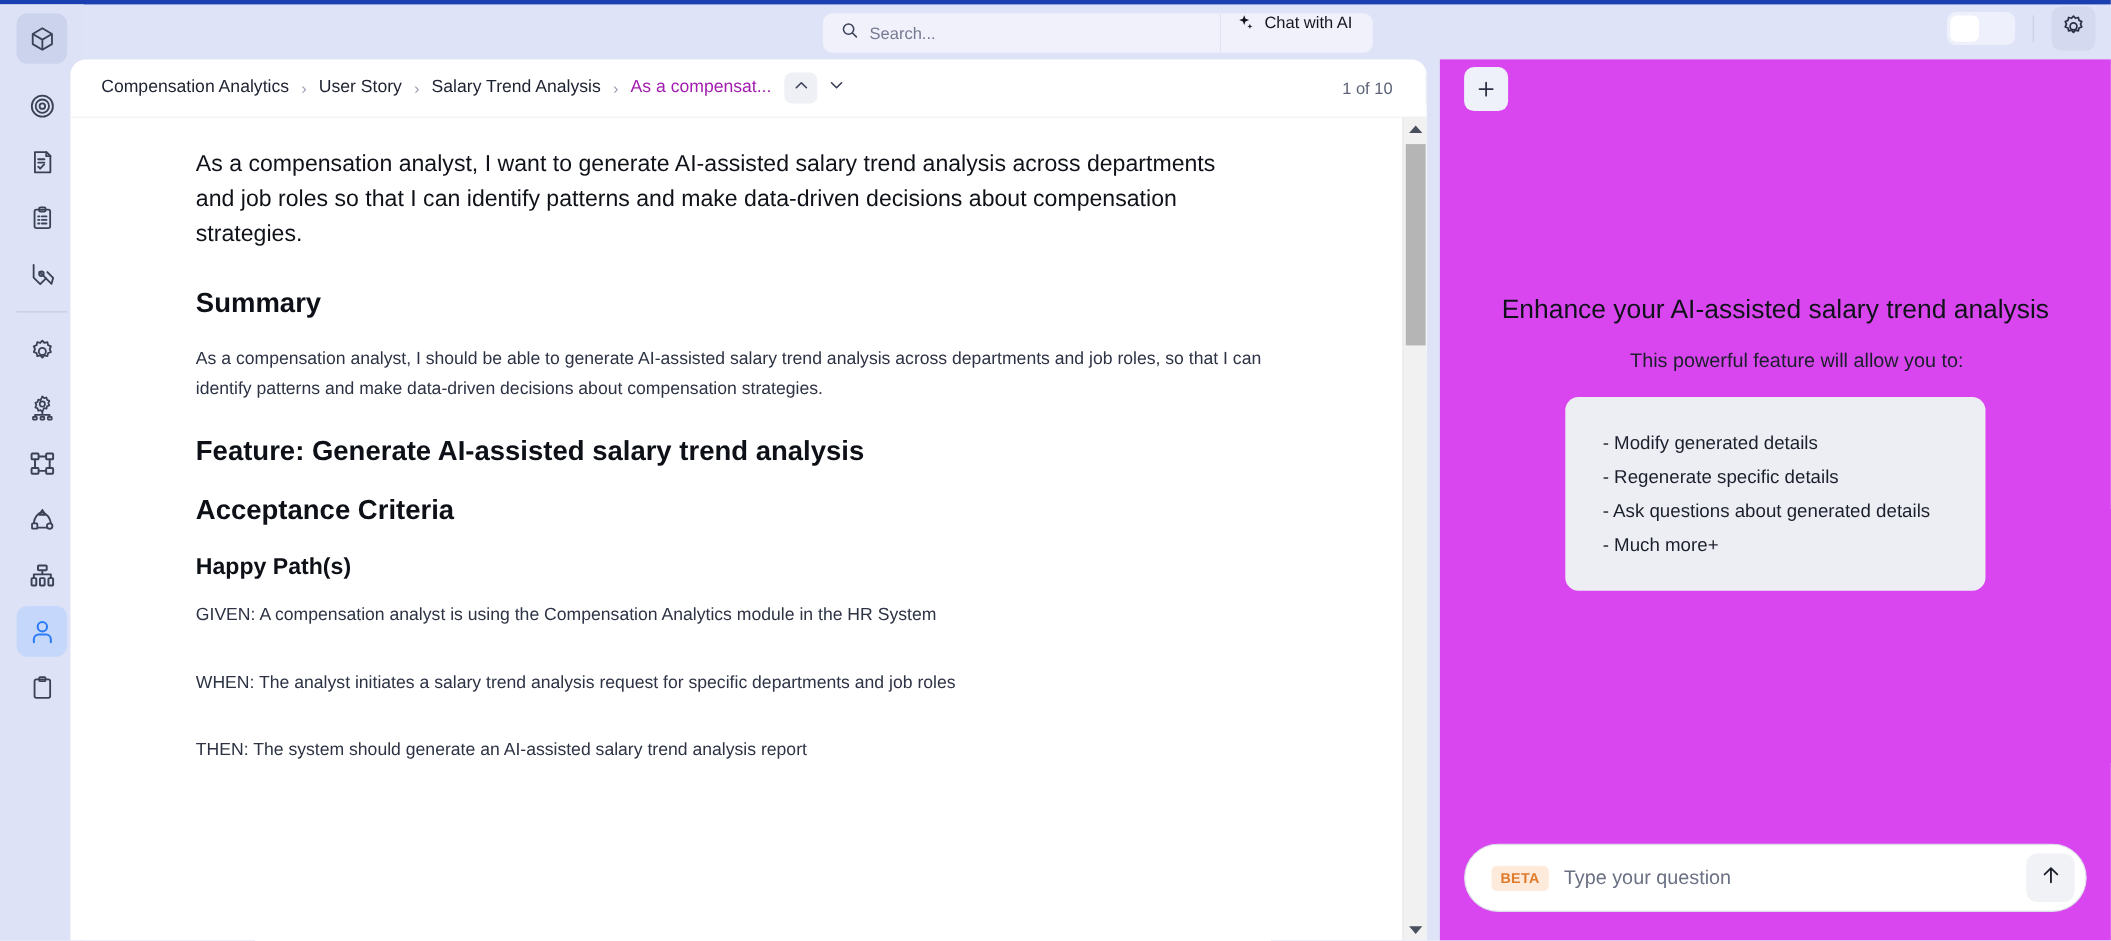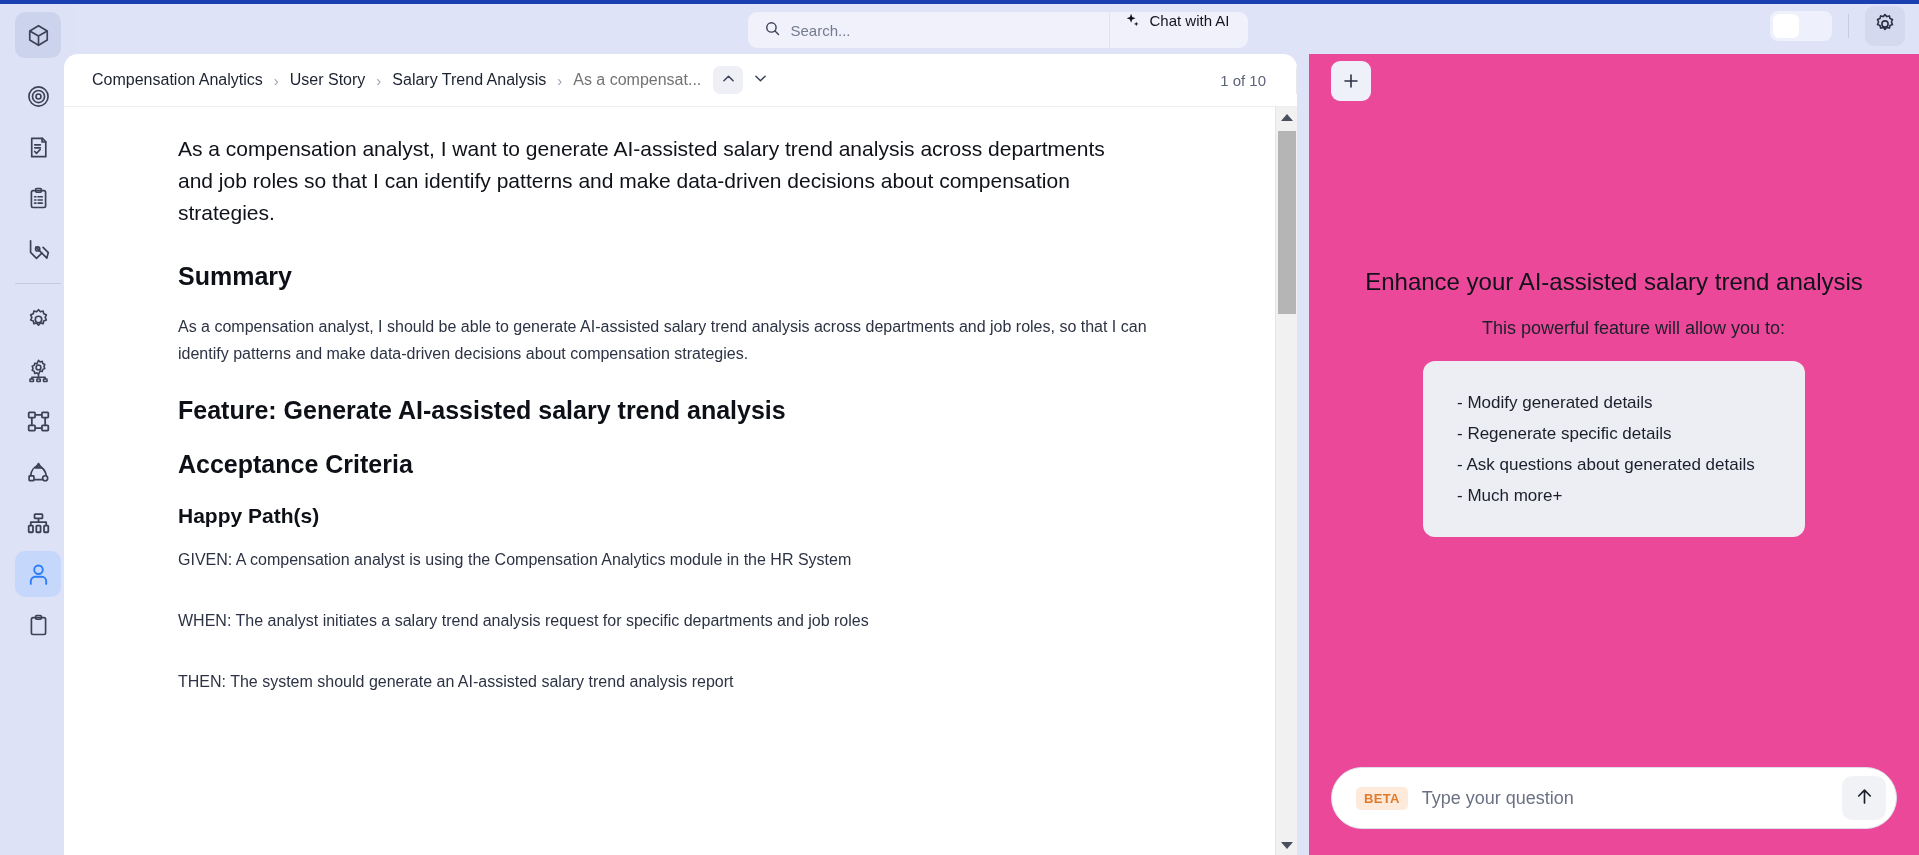--- a/index.html
+++ b/index.html
@@ -100,21 +100,21 @@
   }
   .doc-topbar {
     height: 53px; display: flex; align-items: center;
     padding: 0 0 0 28px;
     border-bottom: 1px solid #eceef3;
   }
   .crumbs { display: flex; align-items: center; flex: 1 1 auto; gap: 0; }
   .crumb {
     font-size: 16px; color: #1d2231; cursor: pointer; white-space: nowrap;
   }
-  .crumb.muted { color: #737373; cursor: default; }
+  .crumb.muted { color: #a21caf; cursor: default; }
   .crumb-sep {
     font-size: 15px; color: #9aa0b2; margin: 0 11px; user-select: none;
   }
   .crumb-nav { display: flex; align-items: center; margin-left: 12px; gap: 2px; }
   .crumb-nav-btn {
     width: 30px; height: 28px; border-radius: 7px;
     display: flex; align-items: center; justify-content: center;
     color: #3b4257; cursor: pointer;
   }
   .crumb-nav-btn.sel { background: #eff0f5; }
@@ -181,21 +181,21 @@
   .vscroll-arrow.down i { border-top: 7px solid #4a4f5e; }
   .vscroll-thumb {
     position: absolute; left: 2px; top: 24px; width: 18px; height: 183px;
     background: #b5b5b5; cursor: pointer;
   }
 
   
   .ai-panel {
     position: absolute; left: 1309px; top: 54px;
     width: 610px; height: 801px;
-    background: #ec4899;
+    background: #d946ef;
     display: flex; flex-direction: column; gap: 25px;
   }
   .ai-top {
     height: 53px; display: flex; align-items: center; padding-left: 22px;
   }
   .ai-add-btn {
     width: 40px; height: 40px; border-radius: 9px; background: #eef0fa;
     display: flex; align-items: center; justify-content: center;
     color: #2b3045; cursor: pointer; font-size: 0;
   }

